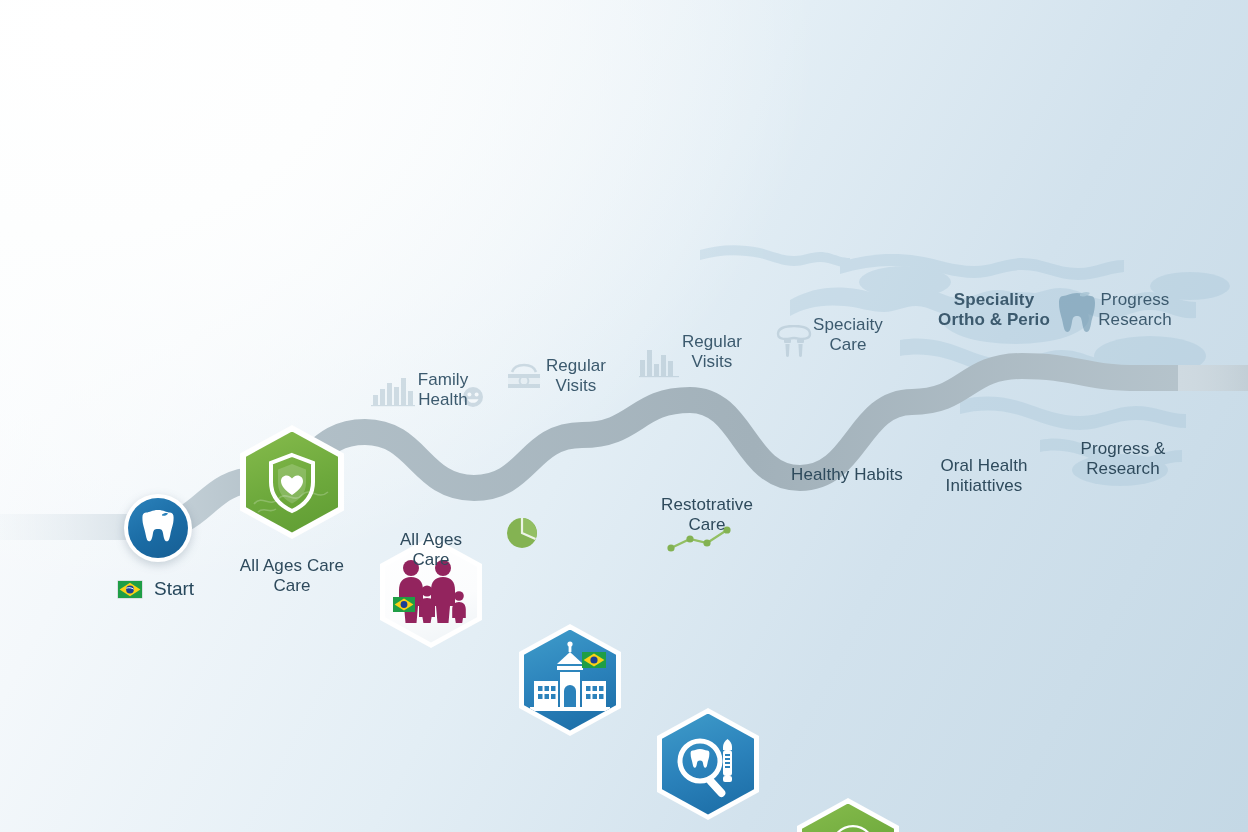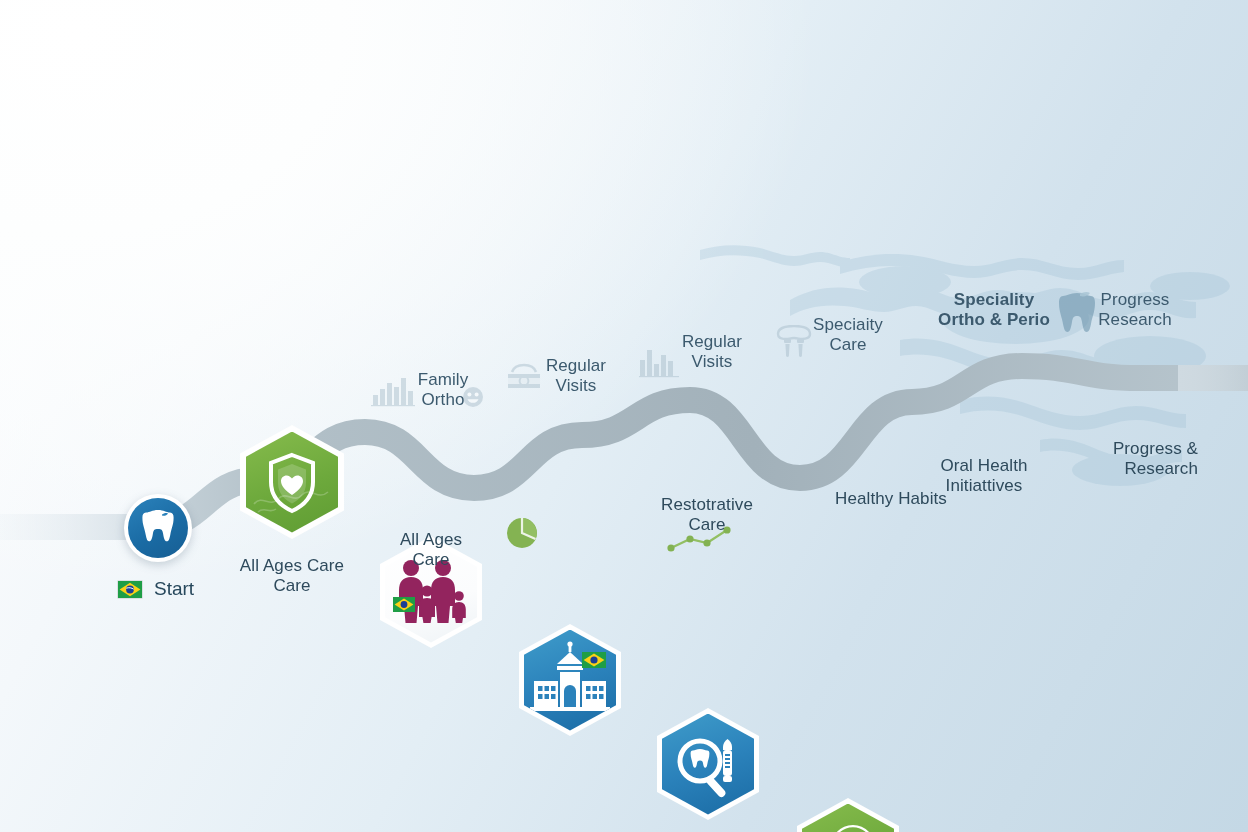--- a/index.html
+++ b/index.html
@@ -228,21 +228,21 @@
         </g>
         <g>
           <rect x="8" y="55" width="22" height="15" fill="#1f9e46"></rect>
           <polygon points="19,56.6 28.4,62.5 19,68.4 9.6,62.5" fill="#fcd116"></polygon>
           <circle cx="19" cy="62.5" r="3.4" fill="#1c3f94"></circle>
         </g>
       </svg>
     </div>
   </div>
   <div class="toplabel" style="left:388px;top:370px;width:110px;">Family
-Ortho</div>
+Health</div>
   <div class="label" style="left:361px;top:530px;width:140px;">All Ages
 Care</div>
 
   <div class="node hexwrap" style="left:519px;top:398px;width:102px;height:112px;">
     <div class="hexshell"></div>
     <div class="hexface" style="left:5px;top:5.5px;width:92px;height:101px;background:linear-gradient(160deg,#3f9cca 0%,#2b82bb 50%,#1a6ba4 100%);">
       <svg width="92" height="101" viewBox="0 0 92 101" aria-hidden="true">
         <g fill="#ffffff">
           <rect x="10" y="51" width="24" height="26"></rect>
           <rect x="58" y="51" width="24" height="26"></rect>
@@ -336,25 +336,25 @@
         </g>
         <g stroke="#6da93c" stroke-width="1.1">
           <path d="M57.4 63h6M57.2 67h6.2M57 71h6.2M57 75h5.6"></path>
           <path d="M71.4 63h6M71.2 67h6.2M71 71h6.2M71 75h5.6"></path>
         </g>
       </svg>
     </div>
   </div>
   <div class="toplabel" style="left:793px;top:315px;width:110px;">Speciaity
 Care</div>
-  <div class="label" style="left:811px;top:465px;width:160px;margin-top:24px;">Healthy Habits</div>
+  <div class="label" style="left:767px;top:465px;width:160px;">Healthy Habits</div>
 
   <div class="toplabel" style="left:914px;top:290px;width:160px;font-weight:bold;">Speciality
 Ortho  &amp; Perio</div>
   <div class="label" style="left:914px;top:456px;width:140px;">Oral Health
 Initiattives</div>
 
   <div class="toplabel" style="left:1062px;top:290px;width:146px;">Progress
 Research</div>
-  <div class="label" style="left:1048px;top:439px;width:150px;text-align:right;">Progress &amp;
+  <div class="label" style="left:1048px;top:439px;width:150px;">Progress &amp;
 Research</div>
 
 </div>
 
 </body></html>

